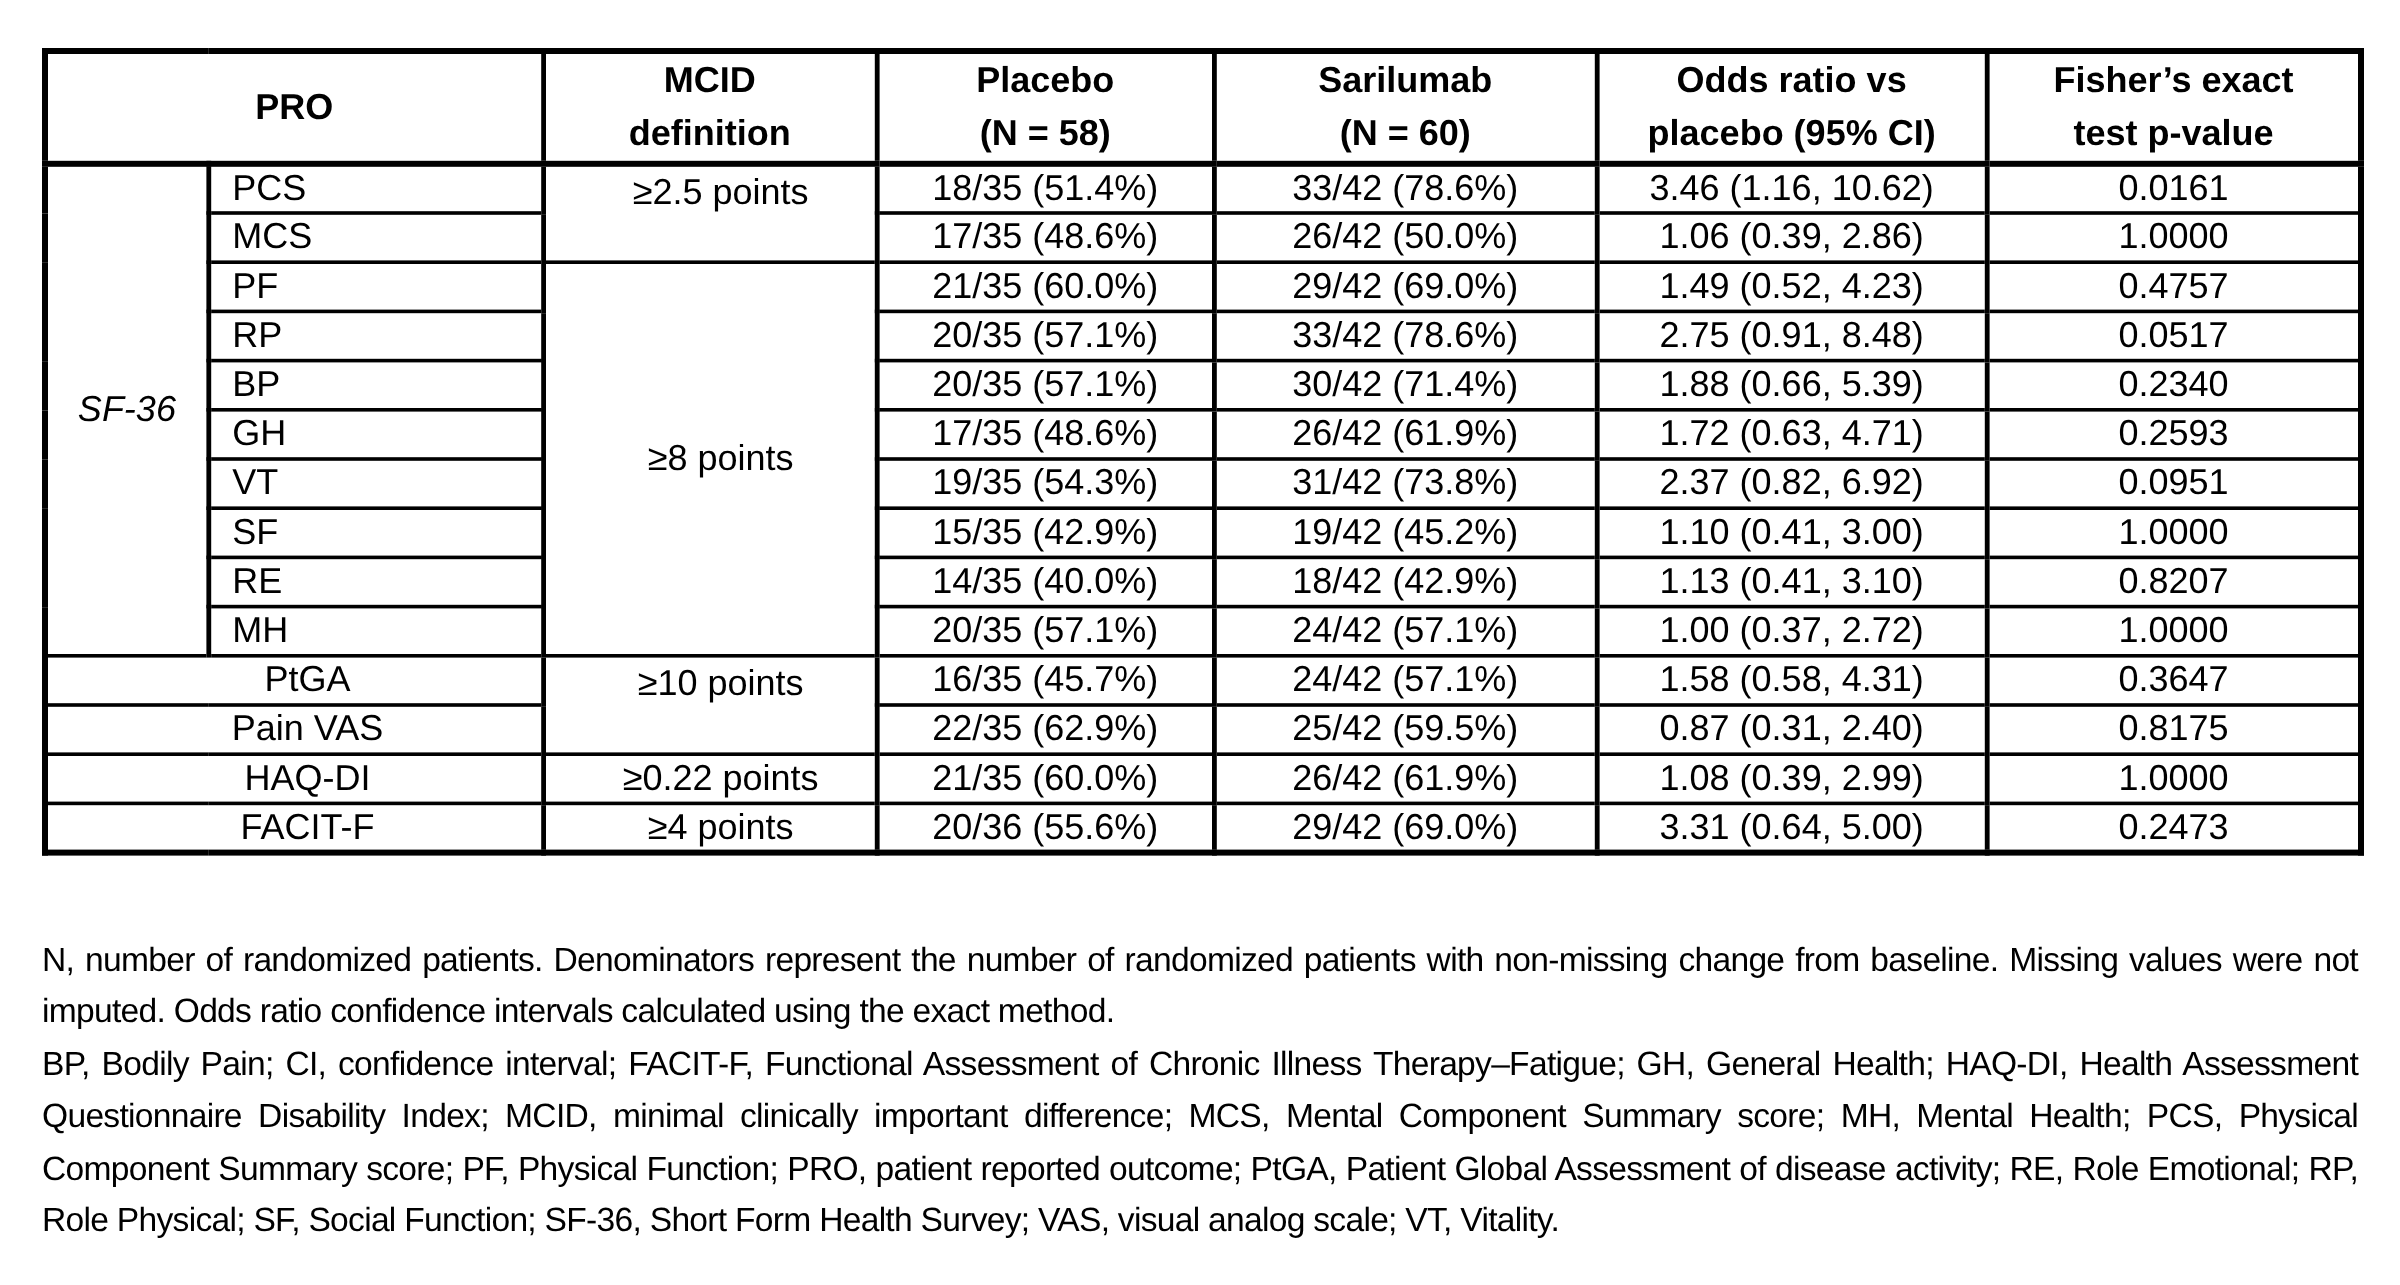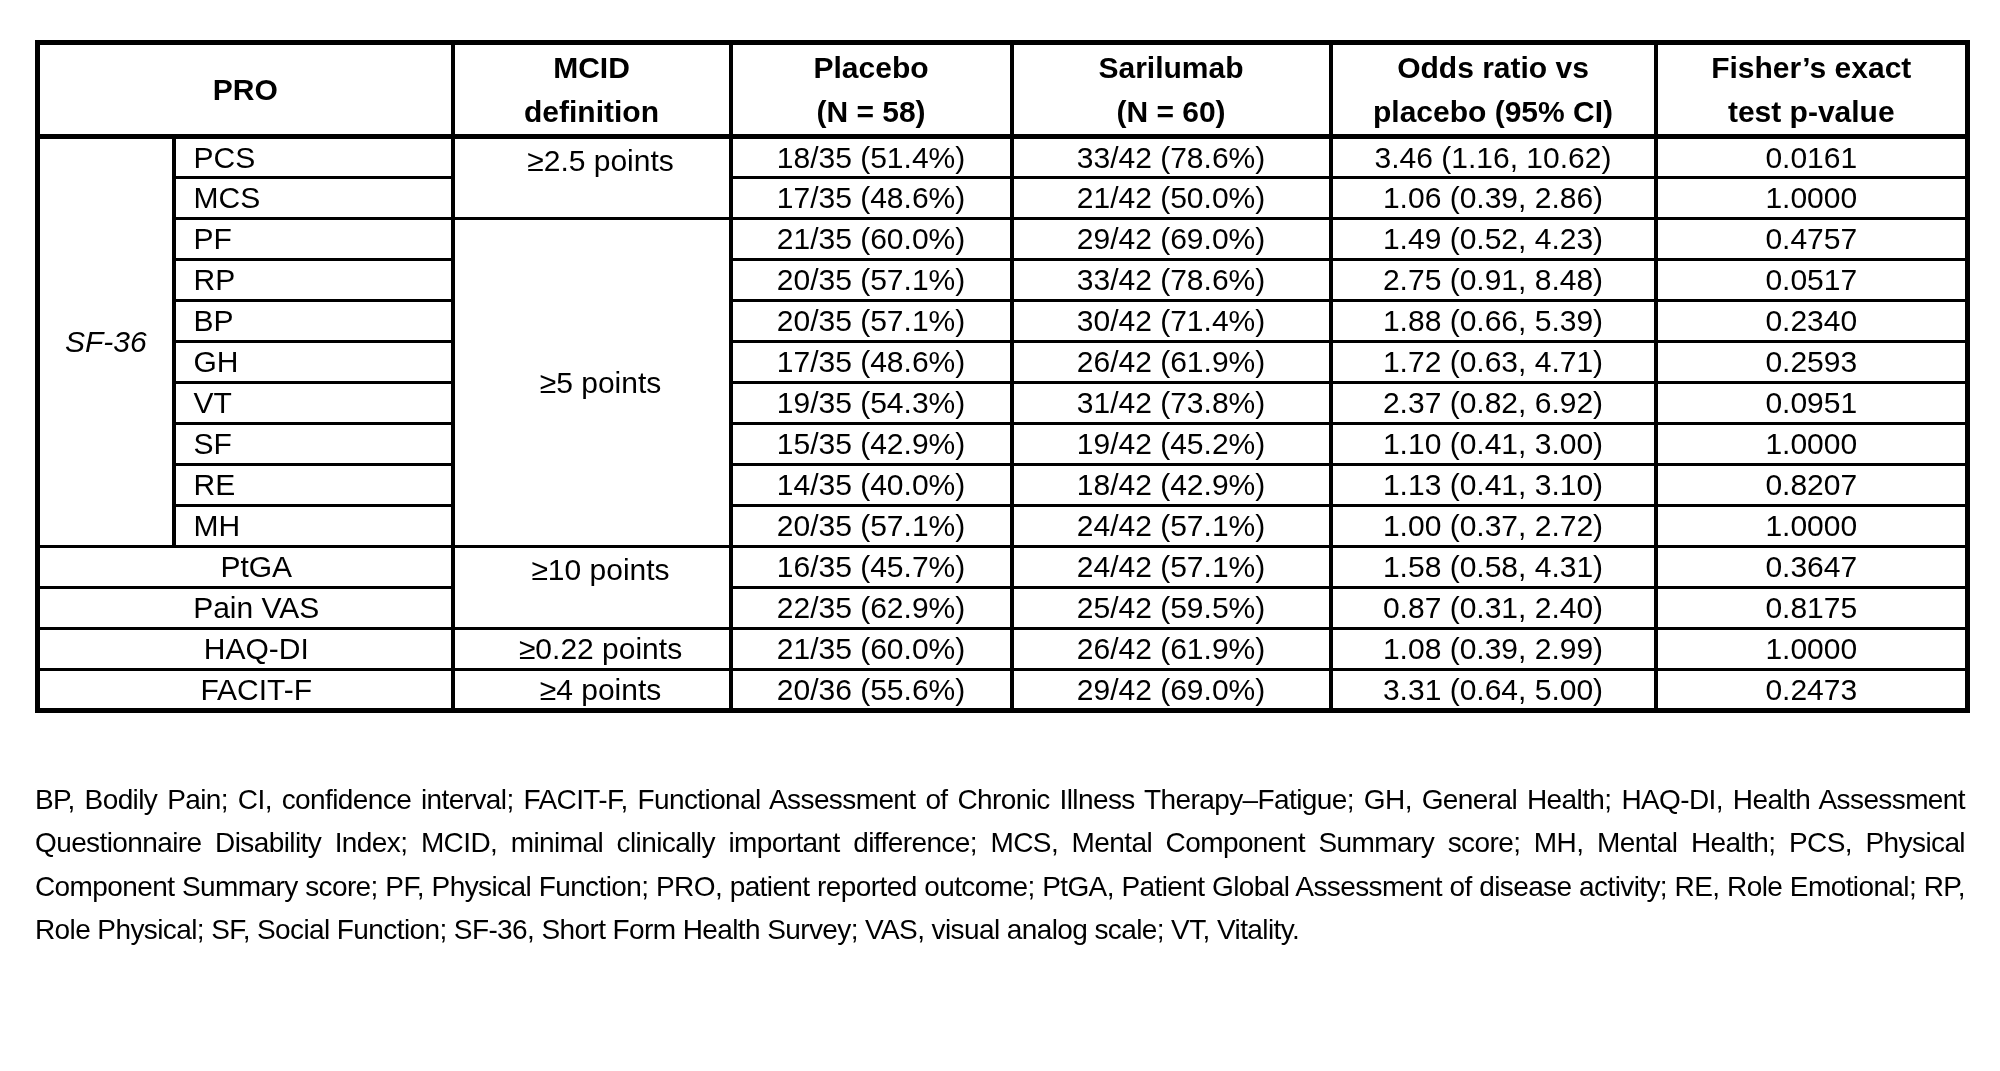--- a/index.html
+++ b/index.html
@@ -100,27 +100,27 @@
         <td class="item">PCS</td>
         <td rowspan="2" class="mcid mcid-top">≥2.5 points</td>
         <td class="num">18/35 (51.4%)</td>
         <td class="num">33/42 (78.6%)</td>
         <td class="num">3.46 (1.16, 10.62)</td>
         <td class="num">0.0161</td>
       </tr>
       <tr>
         <td class="item">MCS</td>
         <td class="num">17/35 (48.6%)</td>
-        <td class="num">21/42 (50.0%)</td>
+        <td class="num">26/42 (50.0%)</td>
         <td class="num">1.06 (0.39, 2.86)</td>
         <td class="num">1.0000</td>
       </tr>
       <tr>
         <td class="item">PF</td>
-        <td rowspan="8" class="mcid">≥5 points</td>
+        <td rowspan="8" class="mcid">≥8 points</td>
         <td class="num">21/35 (60.0%)</td>
         <td class="num">29/42 (69.0%)</td>
         <td class="num">1.49 (0.52, 4.23)</td>
         <td class="num">0.4757</td>
       </tr>
       <tr>
         <td class="item">RP</td>
         <td class="num">20/35 (57.1%)</td>
         <td class="num">33/42 (78.6%)</td>
         <td class="num">2.75 (0.91, 8.48)</td>
@@ -196,16 +196,17 @@
         <td class="mcid">≥4 points</td>
         <td class="num">20/36 (55.6%)</td>
         <td class="num">29/42 (69.0%)</td>
         <td class="num">3.31 (0.64, 5.00)</td>
         <td class="num">0.2473</td>
       </tr>
     </tbody>
   </table>
 
   <div class="footnotes">
+    <p>N, number of randomized patients. Denominators represent the number of randomized patients with non-missing change from baseline. Missing values were not imputed. Odds ratio confidence intervals calculated using the exact method.</p>
     <p>BP, Bodily Pain; CI, confidence interval; FACIT-F, Functional Assessment of Chronic Illness Therapy–Fatigue; GH, General Health; HAQ-DI, Health Assessment Questionnaire Disability Index; MCID, minimal clinically important difference; MCS, Mental Component Summary score; MH, Mental Health; PCS, Physical Component Summary score; PF, Physical Function; PRO, patient reported outcome; PtGA, Patient Global Assessment of disease activity; RE, Role Emotional; RP, Role Physical; SF, Social Function; SF-36, Short Form Health Survey; VAS, visual analog scale; VT, Vitality.</p>
   </div>
 
 </div>
 
 </body></html>

